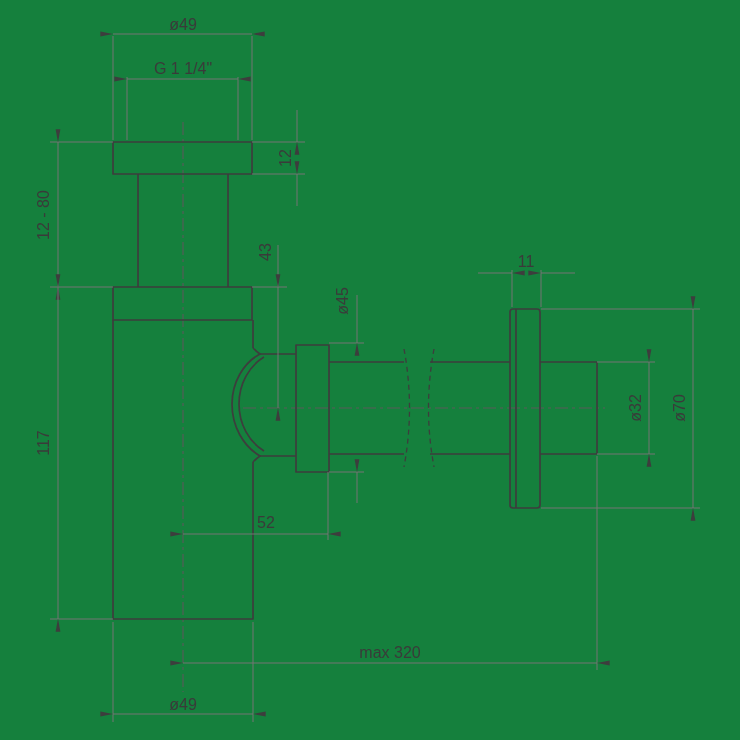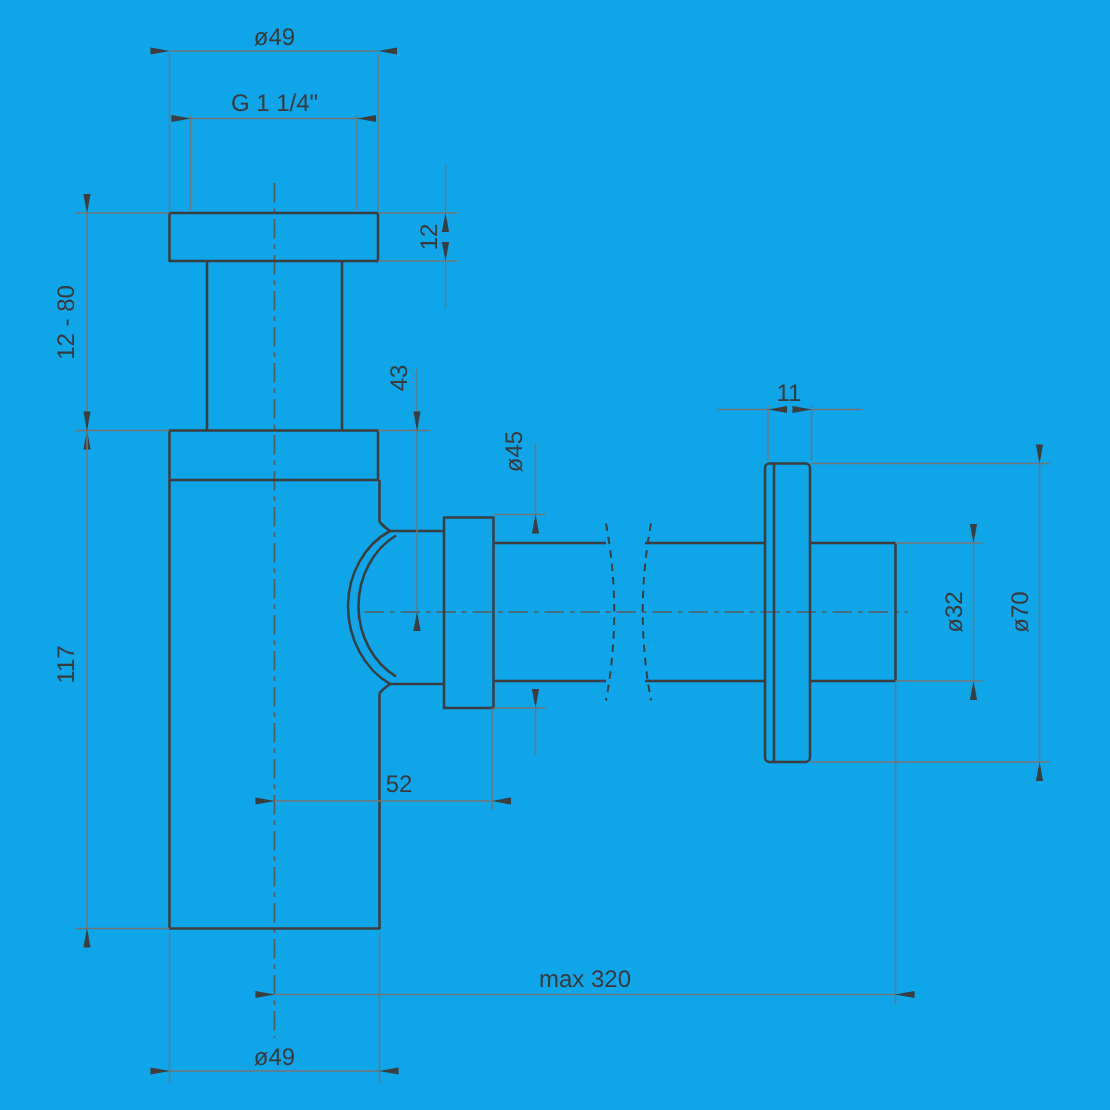--- a/index.html
+++ b/index.html
@@ -7,21 +7,21 @@
     padding: 0;
     background: #ffffff;
     width: 740px;
     height: 740px;
     overflow: hidden;
   }
   .canvas-wrap {
     position: relative;
     width: 740px;
     height: 740px;
-    background: #0ea5e9;
+    background: #15803d;
   }
   svg {
     display: block;
   }
   .outline {
     stroke: #3d3d3d;
     stroke-width: 1.7;
     fill: none;
     stroke-linejoin: round;
     stroke-linecap: butt;

